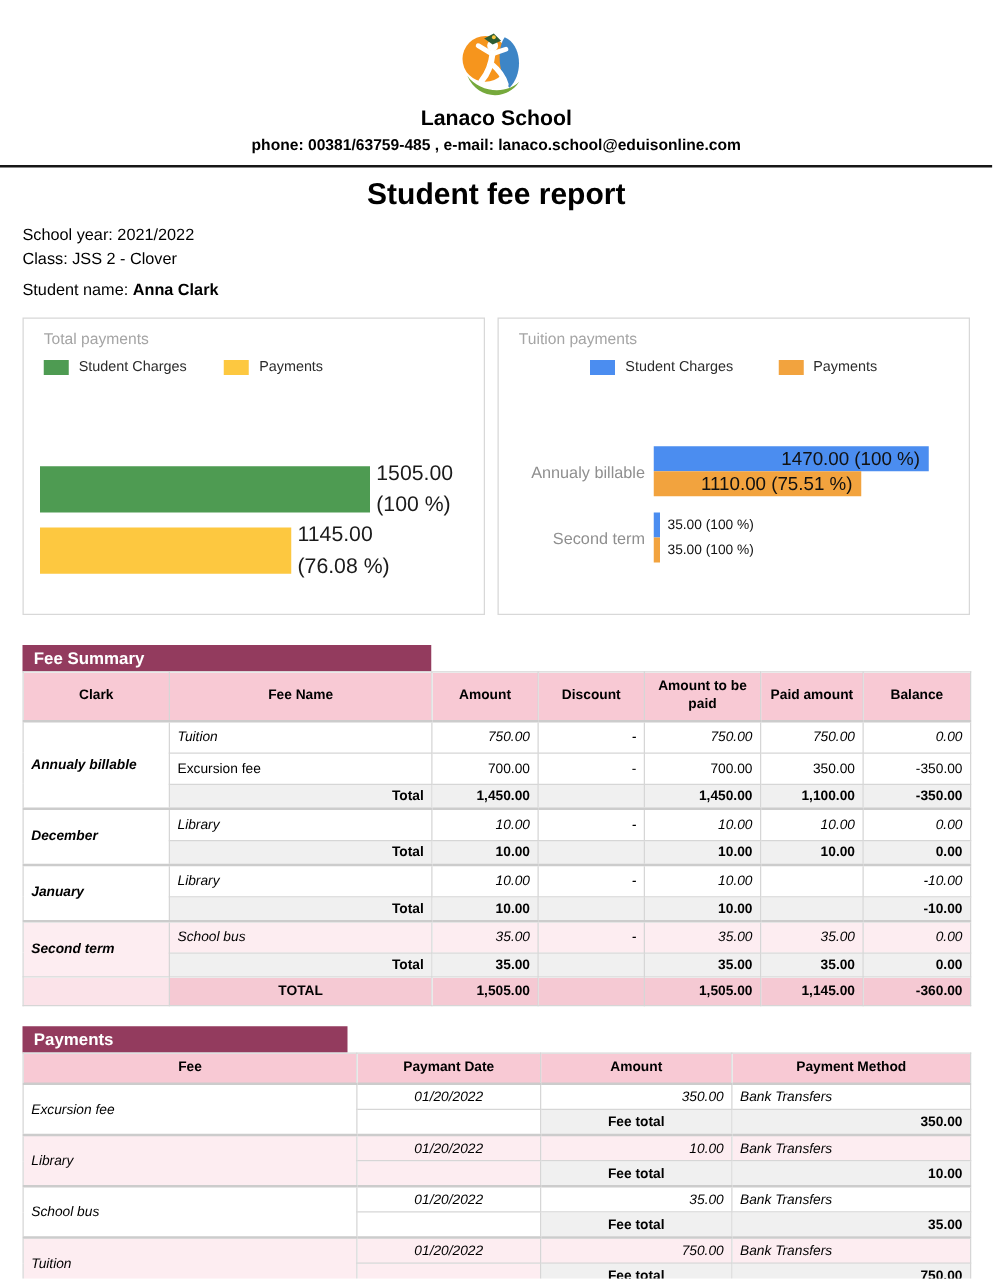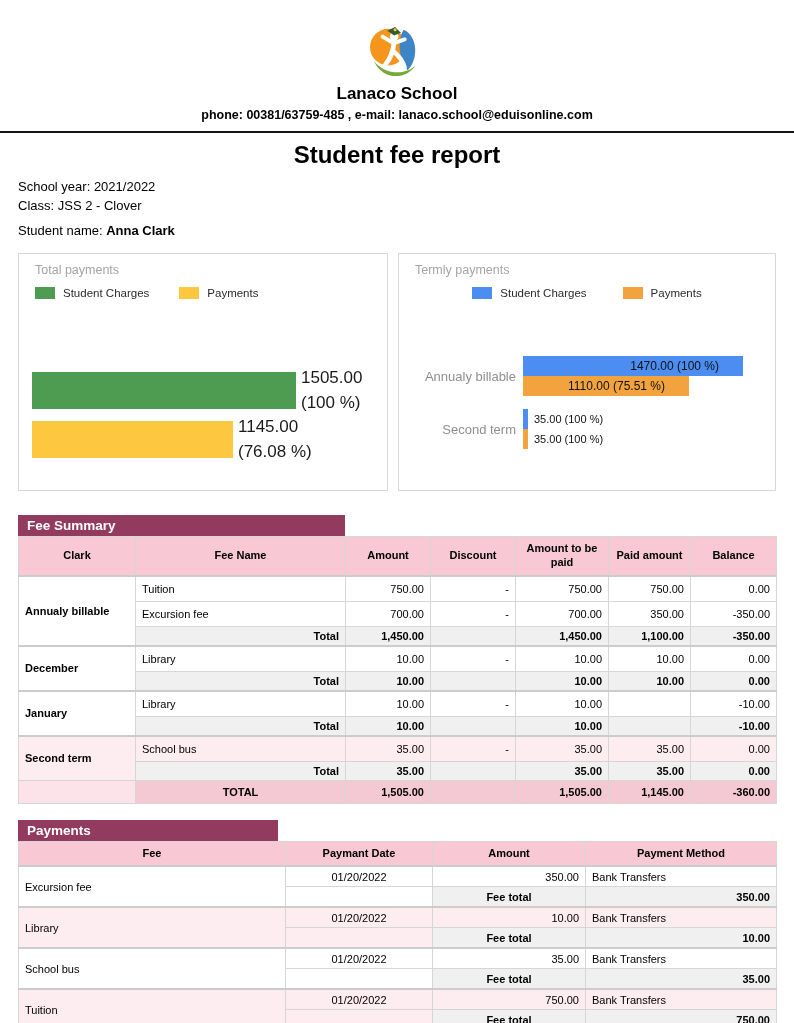--- a/index.html
+++ b/index.html
@@ -30,40 +30,40 @@
   .hbars{position:absolute;left:13px;top:112px;right:6px;}
   .hbar-row{display:flex;align-items:center;}
   .hbar{height:37px;flex:none;}
   .hbar-label{margin-left:5px;font-size:17px;line-height:1.45;color:#1a1a1a;}
   .cats{position:absolute;left:0;top:102px;right:8px;}
   .cat-row{display:flex;align-items:center;margin-bottom:13px;}
   .cat-label{width:117px;text-align:right;font-size:13px;color:#8f8f8f;padding-right:7px;flex:none;}
   .cat-bars{flex:1;}
   .rbar-line{display:flex;align-items:center;height:20px;}
   .rbar{height:20px;flex:none;display:flex;align-items:center;justify-content:flex-end;box-sizing:border-box;}
-  .rbar.inside{padding-right:24px;font-size:12px;color:#111;}
+  .rbar.inside{padding-right:7px;font-size:15px;color:#111;}
   .rbar-out{margin-left:6px;font-size:11px;color:#111;}
   
   .band{margin:24px 18px 0;background:#933b5e;color:#fff;font-weight:bold;font-size:13.5px;padding:3px 9px;box-sizing:border-box;}
   #band-fee{width:327px;}
   #band-pay{width:260px;margin-top:16px;}
   
   .report-table{border-collapse:collapse;margin:0 18px;width:758px;table-layout:fixed;font-size:11px;}
   .report-table th,.report-table td{border:1px solid #d6d6d6;padding:4px 6px;overflow:hidden;}
   .report-table th{background:#f8c9d4;font-weight:bold;text-align:center;padding:5px 4px;line-height:1.25;}
   .num{text-align:right;}
   .term-cell{font-weight:bold;vertical-align:middle;text-align:left;}
   .fee-row td{padding:6px 6px;}
   .subtotal-row td{background:#f0f0f0;font-weight:bold;padding:3px 6px;}
   .total-label{text-align:right;}
   .grand-total-row td{background:#f5c9d3;font-weight:bold;padding:5px 6px;}
   .gt-term{background:#fbe3e9 !important;}
   .gt-label{text-align:center;}
   .hl{background:#fdedf1;}
-  .group-start td{border-top:2px solid #cccccc;}
+  .group-start td{border-top:2px solid #cccccc;font-style:italic;}
   
   .pay-row td{padding:3.5px 6px;}
   .pay-fee{vertical-align:middle;text-align:left;}
   .pay-date{text-align:center;}
   .pay-method{text-align:left;}
   .pay-total-row td{padding:3.5px 6px;}
   .pt-label{background:#f0f0f0;font-weight:bold;text-align:center;}
   .pt-value{background:#f0f0f0;font-weight:bold;text-align:right;}
 </style>
 </head>
@@ -129,21 +129,21 @@
             <div class="hbar" style="width:264px;background:#4e9b52"></div>
             <div class="hbar-label">1505.00<br>(100 %)</div>
           </div>
           <div class="hbar-row">
             <div class="hbar" style="width:201px;background:#fdc840"></div>
             <div class="hbar-label">1145.00<br>(76.08 %)</div>
           </div>
         </div>
     </div>
     <div class="chart-box" id="chart-termly">
-      <div class="chart-title">Termly payments</div>
+      <div class="chart-title">Tuition payments</div>
       <div class="legend">
           <span class="legend-item">
             <span class="swatch" style="background:#4b8df0"></span>
             <span>Student Charges</span>
           </span>
           <span class="legend-item">
             <span class="swatch" style="background:#f2a33e"></span>
             <span>Payments</span>
           </span>
         </div>

